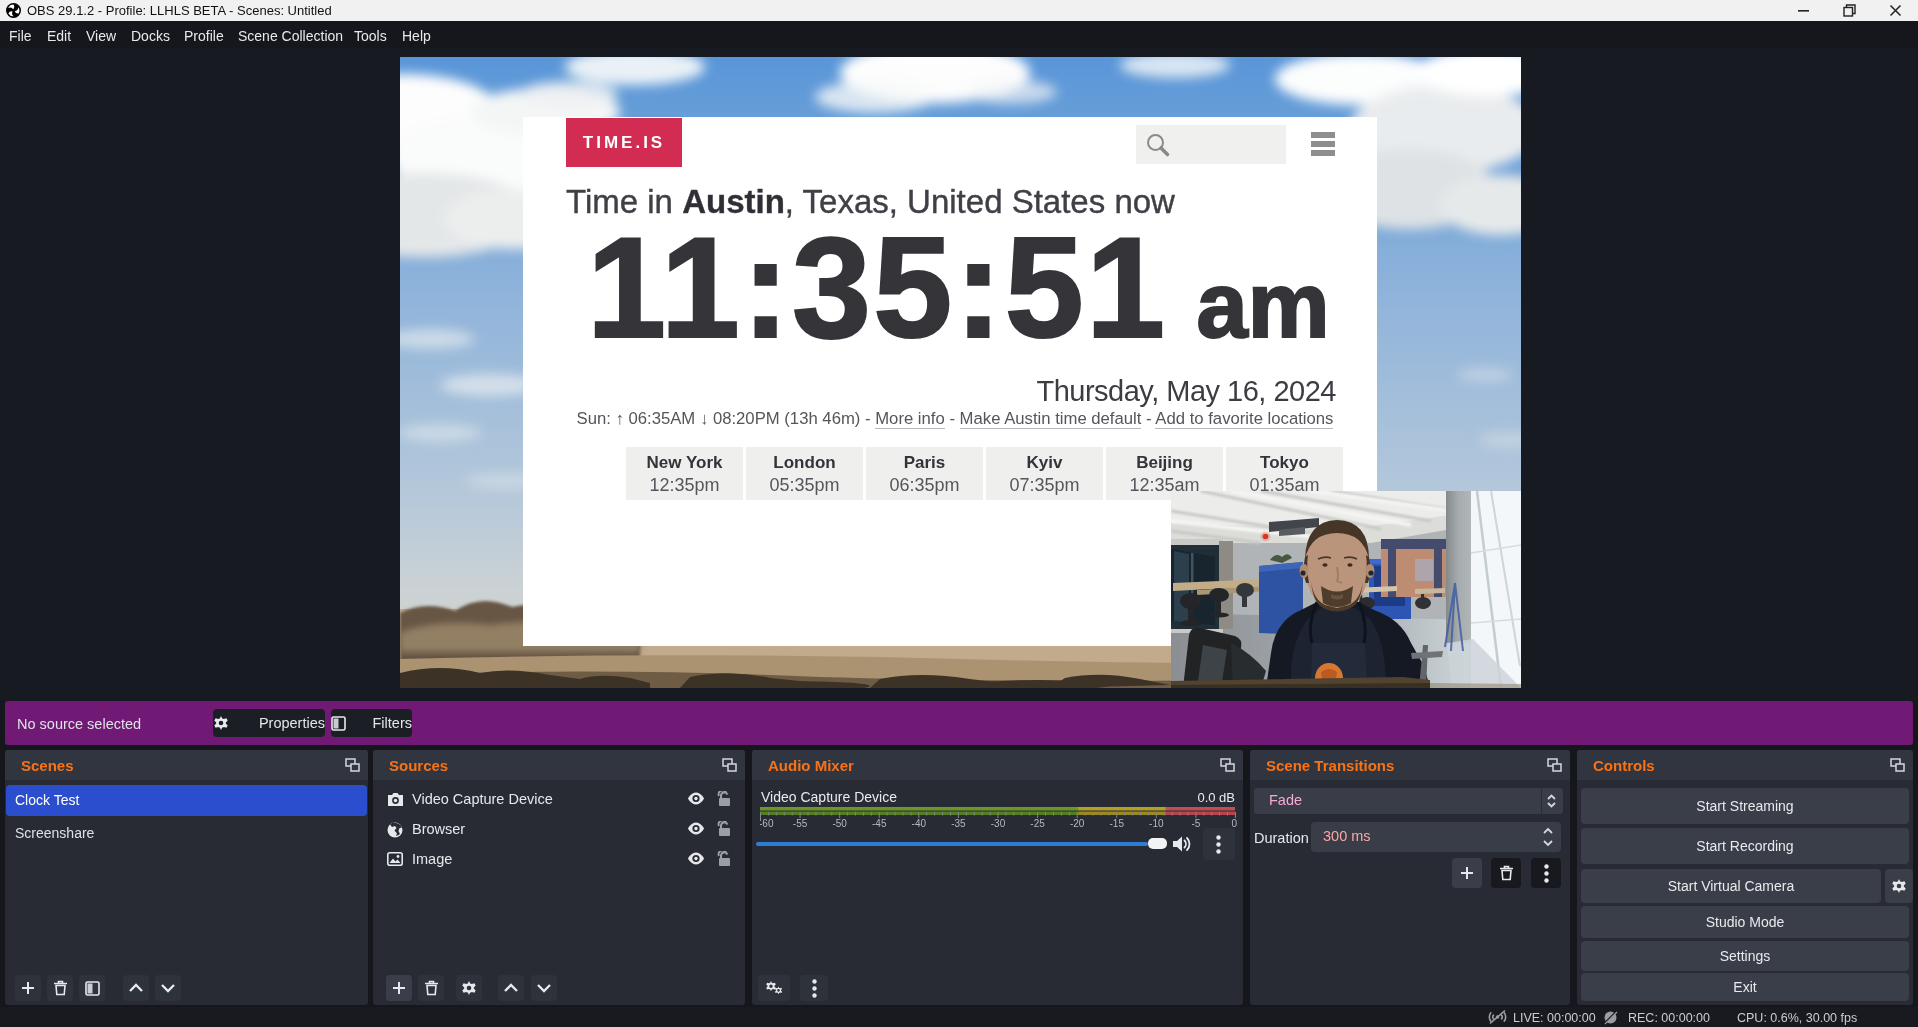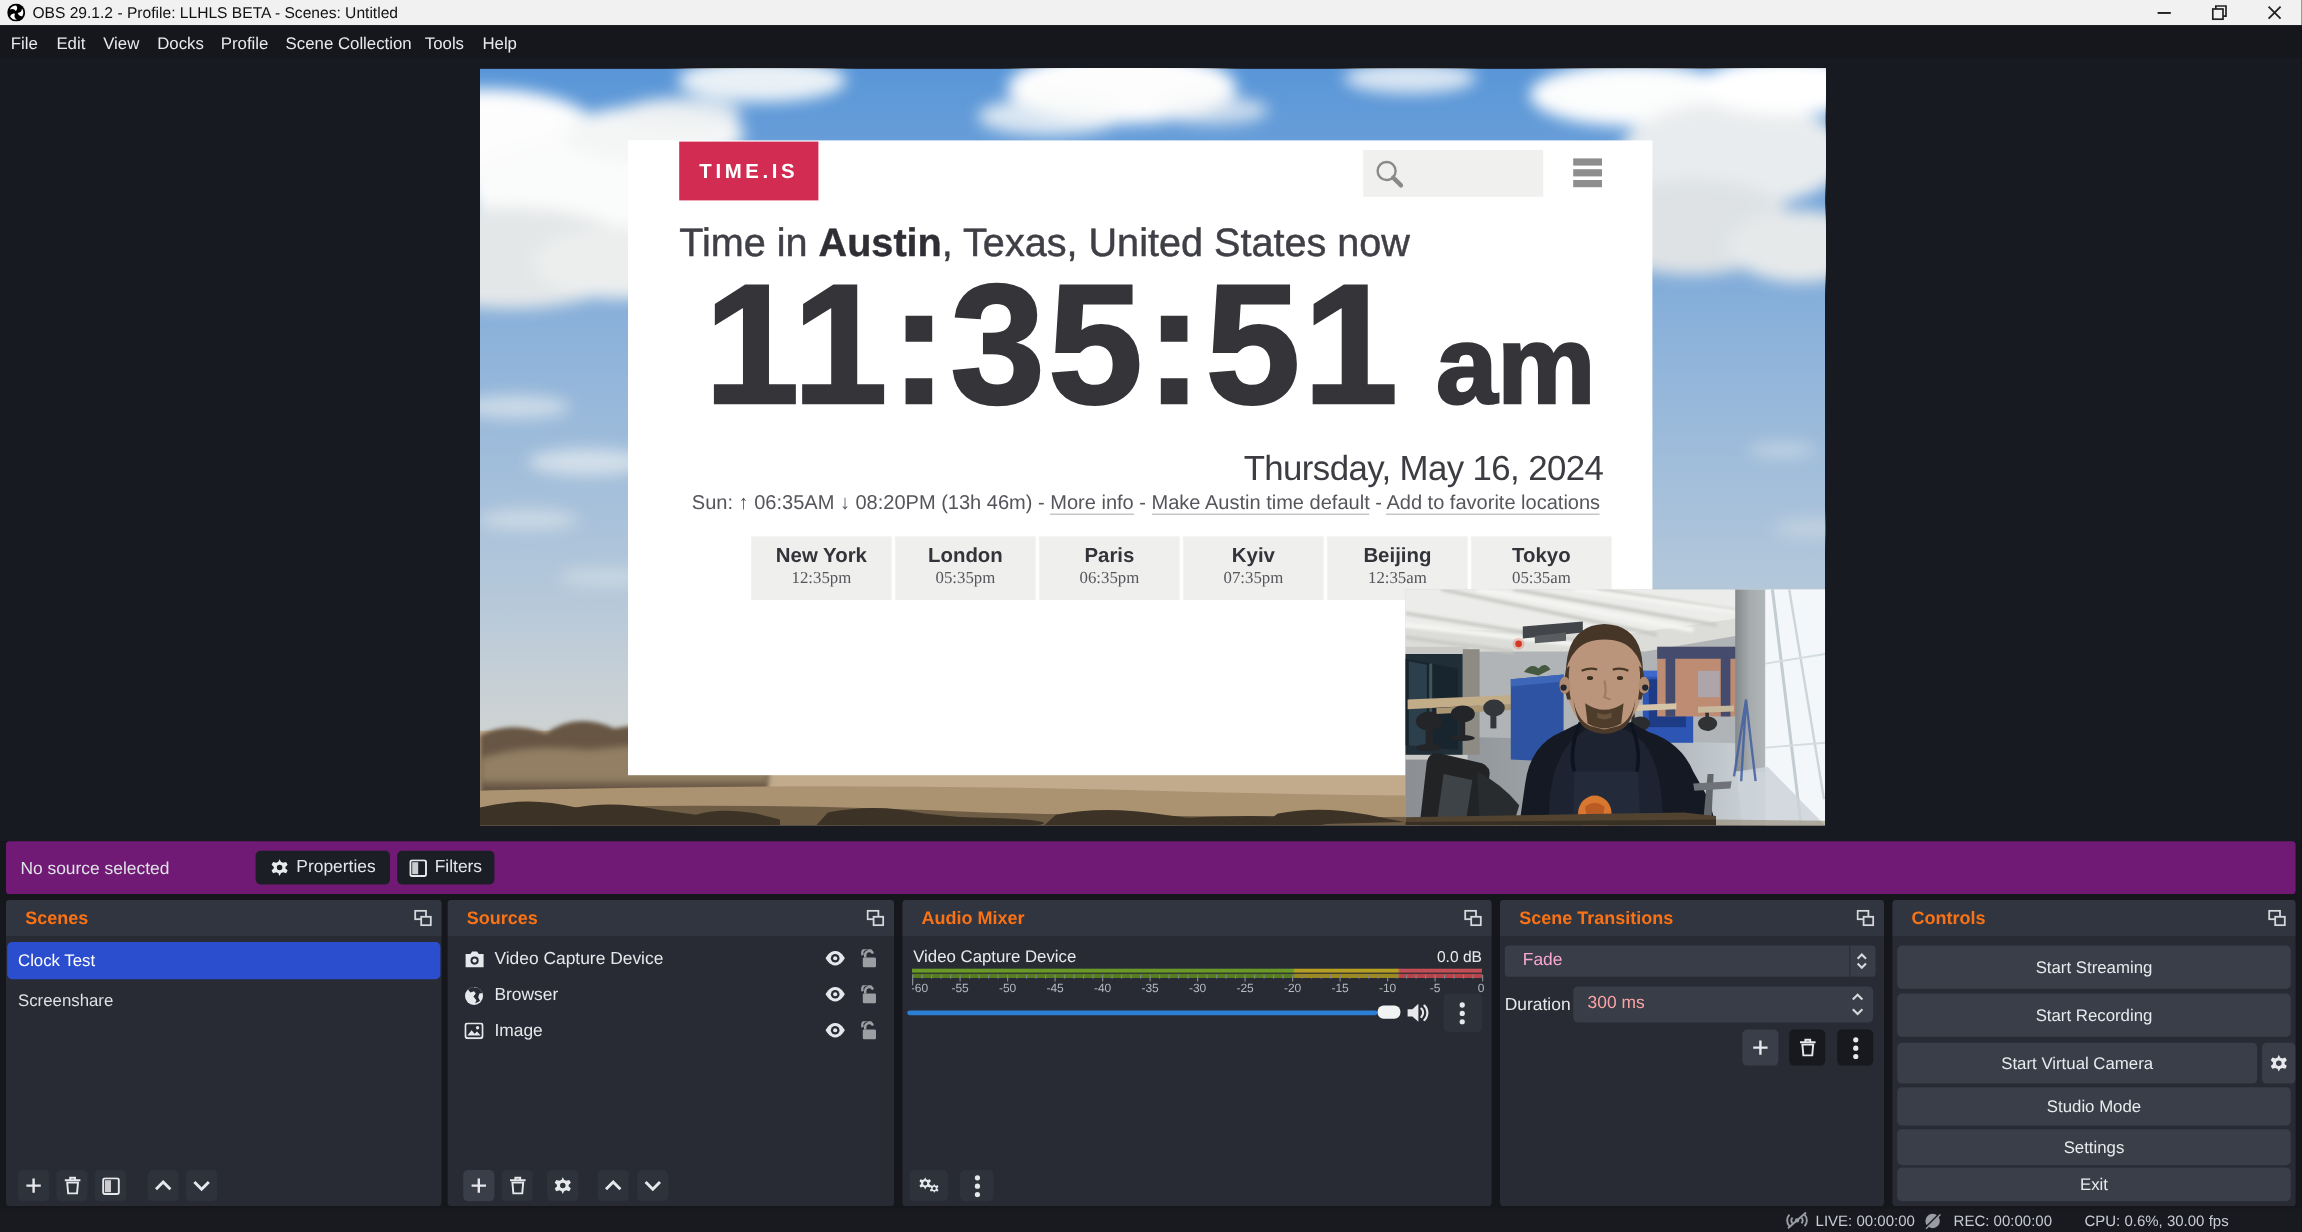--- a/index.html
+++ b/index.html
@@ -23,28 +23,28 @@
 #burger div { position:absolute; left:788px; width:24px; height:6px; background:#8e8e8e; }
 #h1row { position:absolute; left:43px; top:66px; width:800px; font-size:33px; color:#3f3f46; -webkit-text-stroke:0.4px #3f3f46; }
 #bigtime { position:absolute; left:64px; top:100px; width:880px; height:145px; color:#343439;
   font-weight:bold; font-size:142px; line-height:142px; letter-spacing:2.5px; -webkit-text-stroke:2.2px #343439; }
 #ampm { font-size:92px; letter-spacing:0; margin-left:29px; }
 #daterow { position:absolute; right:41px; top:258px; font-size:29px; letter-spacing:-0.5px; color:#3c3c42; }
 .lnk { border-bottom:1px solid #b9b9bd; }
 #sunrow { position:absolute; left:27px; top:292px; width:810px; font-size:16.7px; color:#55555c; text-align:center; }
 .citybox { position:absolute; top:330px; width:117px; height:53px; background:#efefee; text-align:center; }
 .cityname { font-size:17px; font-weight:bold; color:#33333a; margin-top:6px; }
-.citytime { font-size:14px; color:#55555c; margin-top:2px;font-family:Liberation Serif, serif; }
+.citytime { font-size:18px; color:#55555c; margin-top:2px; }
 
 #webcam { position:absolute; right:0; bottom:0; width:350px; height:197px; overflow:hidden; }
 
 #srcbar { position:absolute; left:5px; top:701px; width:1908px; height:44px; background:#701a75; border-radius:3px; }
 #srcbar .lbl { position:absolute; left:12px; top:15px; font-size:14.5px; color:#dfe2e6; }
 .darkbtn { position:absolute; top:8px; height:28px; background:#1b1e24; border-radius:4px; color:#e4e6ea;
-  font-size:14.5px; display:flex; align-items:center; justify-content:center; gap:6px; }
+  font-size:14.5px; display:flex; align-items:center; justify-content:space-between; gap:6px; }
 
 .panel { position:absolute; top:750px; height:255px; background:#282b34; border-radius:3px; overflow:hidden; }
 .phdr { position:absolute; left:0; top:0; right:0; height:30px; background:#31353f; }
 .phdr .t { position:absolute; left:16px; top:7px; font-size:15px; font-weight:bold; color:#f97316; }
 .pop { position:absolute; right:8px; top:8px; width:15px; height:14px; }
 .toolbtn { position:absolute; width:26px; height:26px; top:225px; background:#2e323b; border-radius:4px;
   display:flex; align-items:center; justify-content:center; }
 
 #scenes { left:5px; width:363px; }
 #row-clock { position:absolute; left:1px; top:35px; width:361px; height:31px; background:#2b4ecf; border-radius:4px;
@@ -212,21 +212,21 @@
       <div class="citybox" style="left:463px">
           <div class="cityname">Kyiv</div>
           <div class="citytime">07:35pm</div>
         </div>
       <div class="citybox" style="left:583px">
           <div class="cityname">Beijing</div>
           <div class="citytime">12:35am</div>
         </div>
       <div class="citybox" style="left:703px">
           <div class="cityname">Tokyo</div>
-          <div class="citytime">05:35am</div>
+          <div class="citytime">01:35am</div>
         </div>
     </div>
 
     <div id="webcam">
       <svg width="350" height="197" viewBox="0 0 350 197" style="filter:blur(0.5px) saturate(0.92)">
         <defs>
           <linearGradient id="floorg" x1="0" y1="0" x2="1" y2="0">
             <stop offset="0" stop-color="#8b8f93"></stop>
             <stop offset="0.55" stop-color="#a8aeb3"></stop>
             <stop offset="0.82" stop-color="#c9d1d6"></stop>

